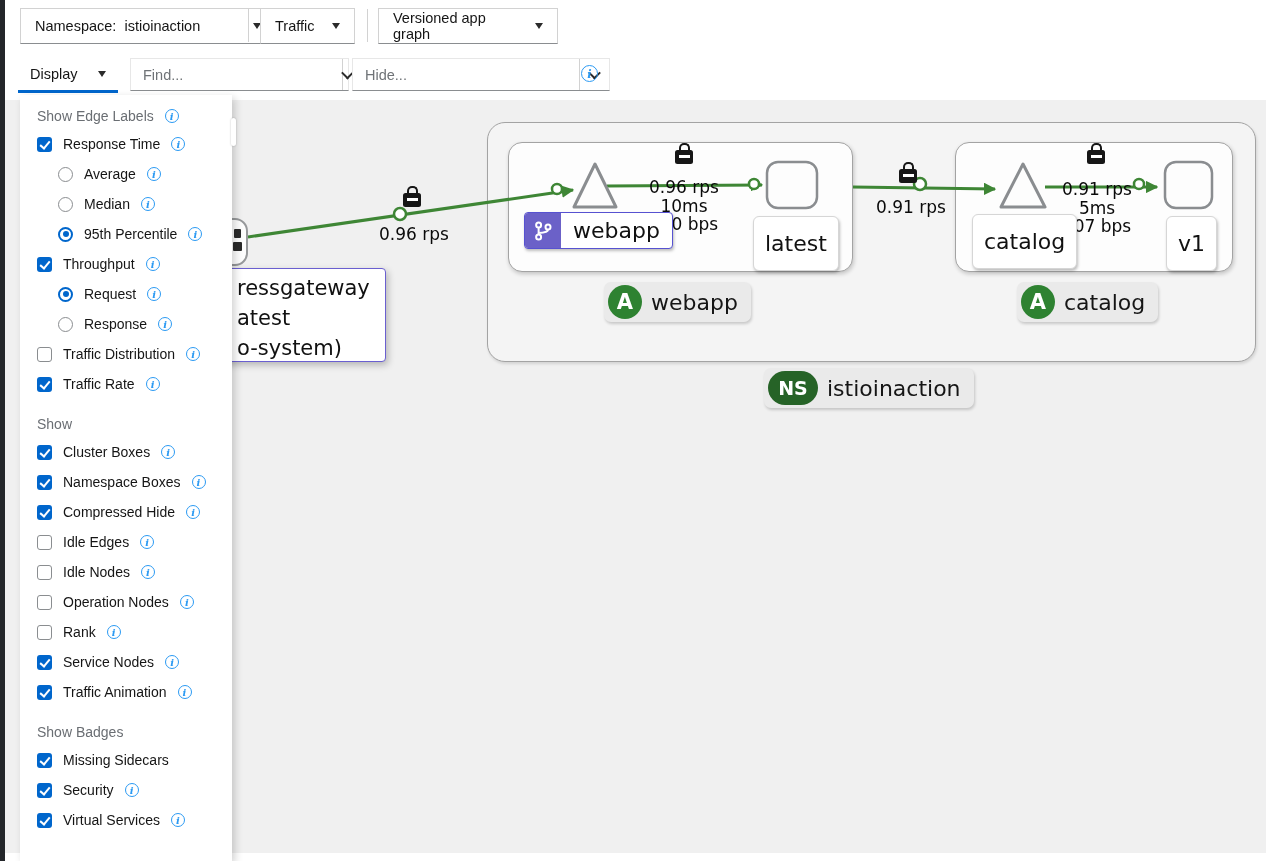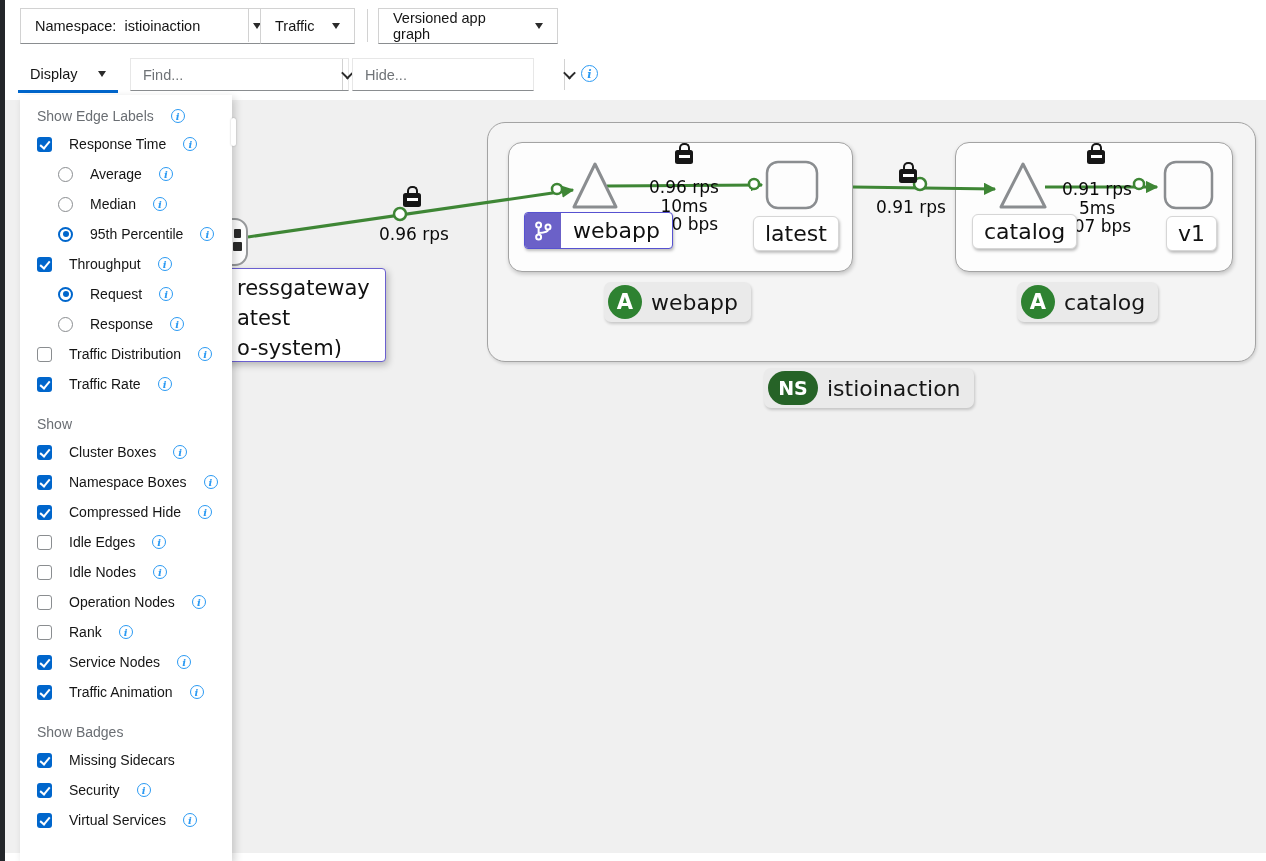--- a/index.html
+++ b/index.html
@@ -66,21 +66,21 @@
                 font:17px "DejaVu Sans", sans-serif; color:#0a0a0a; line-height:18.5px;margin-top:15px; }
   .edge-label span { display:block; }
 
   .lock { position:absolute; z-index:8; width:18px; height:14px; background:#161616; border-radius:2.5px; }
   .lock::before { content:""; position:absolute; top:-7px; left:3.5px; width:7px; height:8px;
                   border:2.8px solid #161616; border-bottom:none; border-radius:5px 5px 0 0; }
   .lock::after { content:""; position:absolute; left:3.5px; top:5px; width:11px; height:3px; background:#fff; }
 
   .node-label { position:absolute; z-index:9; background:#fff; border:1px solid #d6d6d6; border-radius:6px;
                 box-shadow:1px 2px 3px rgba(0,0,0,.25); font:22px "DejaVu Sans", sans-serif;
-                color:#111; padding:4px 11px; }
+                color:#111; padding:14px 11px; }
   #webapp-label-combo { position:absolute; left:524px; top:112px; z-index:9; display:flex;
                         border:1px solid #5752d1; border-radius:4px; overflow:hidden;
                         box-shadow:1px 2px 3px rgba(0,0,0,.25); background:#fff; }
   #webapp-label-combo .vs-badge { width:36px; background:#6b61c8; display:flex; align-items:center; justify-content:center; }
   #webapp-label-combo .txt { padding:5px 12px; font:22px "DejaVu Sans", sans-serif; color:#111; }
 
   .pill-badge { position:absolute; z-index:9; display:flex; align-items:center; gap:9px;
                 background:#eaeaea; border-radius:7px; padding:3px 13px 3px 4px;
                 box-shadow:1px 2px 3px rgba(0,0,0,.18); font:22px "DejaVu Sans", sans-serif; color:#151515; }
   .a-circle { width:34px; height:34px; border-radius:50%; background:#2e8231; color:#fff;
@@ -89,21 +89,21 @@
   .ns-pill { width:50px; height:34px; border-radius:17px; background:#266327; color:#fff;
              display:flex; align-items:center; justify-content:center;
              font:bold 19px "DejaVu Sans", sans-serif; flex:none; }
 
   #menu-scroll-thumb { left:231px; top:118px; width:5px; height:28px; background:#fff;
                        border-radius:3px; box-shadow:0 0 2px rgba(0,0,0,.25); z-index:60; }
 
   
   #display-menu { left:20px; top:95px; width:212px; height:766px; background:#fff; z-index:50;
                   box-shadow:3px 3px 8px rgba(0,0,0,.18); padding-top:8px; font-size:14px; }
-  .mi { display:flex; align-items:center; gap:17px; height:30px; padding-left:17px; }
+  .mi { display:flex; align-items:center; gap:11px; height:30px; padding-left:17px; }
   .mi.hdr { height:26px; margin-top:12px; color:#6a6e73; }
   .mi.hdr:first-child { margin-top:0; }
   .mi.rbrow { padding-left:38px;align-items:center; }
   .cb { width:15px; height:15px; border-radius:3px; flex:none; position:relative; cursor:pointer; }
   .cb.on { background:#0066cc; }
   .cb.on::after { content:""; position:absolute; left:5px; top:2px; width:4px; height:8px;
                   border:solid #fff; border-width:0 2px 2px 0; transform:rotate(40deg); }
   .cb.off { background:#fff; border:1.5px solid #8a8d90; }
   .rb { width:15px; height:15px; border-radius:50%; flex:none; position:relative; background:#fff; cursor:pointer; }
   .rb.on { border:2px solid #0066cc; }
@@ -134,21 +134,21 @@
     <span class="caret"></span>
   </div>
   <div id="display-underline"></div>
 
   <div class="pf-input" style="left:130px;width:219px;">
     <input placeholder="Find..." style="">
     <div class="chev-seg" style="border-left:1px solid #d2d2d2;">
       <span class="chev"></span>
     </div>
   </div>
-  <div class="pf-input" style="left:352px;width:182px;">
+  <div class="pf-input" style="left:352px;width:258px;">
     <input placeholder="Hide..." style="">
     <div class="chev-seg" style="border-left:1px solid #d2d2d2;">
       <span class="chev"></span>
     </div>
   </div>
   <span class="info" id="graph-info-icon"></span>
 </div>
 
 <div id="canvas" class="abs">
 

